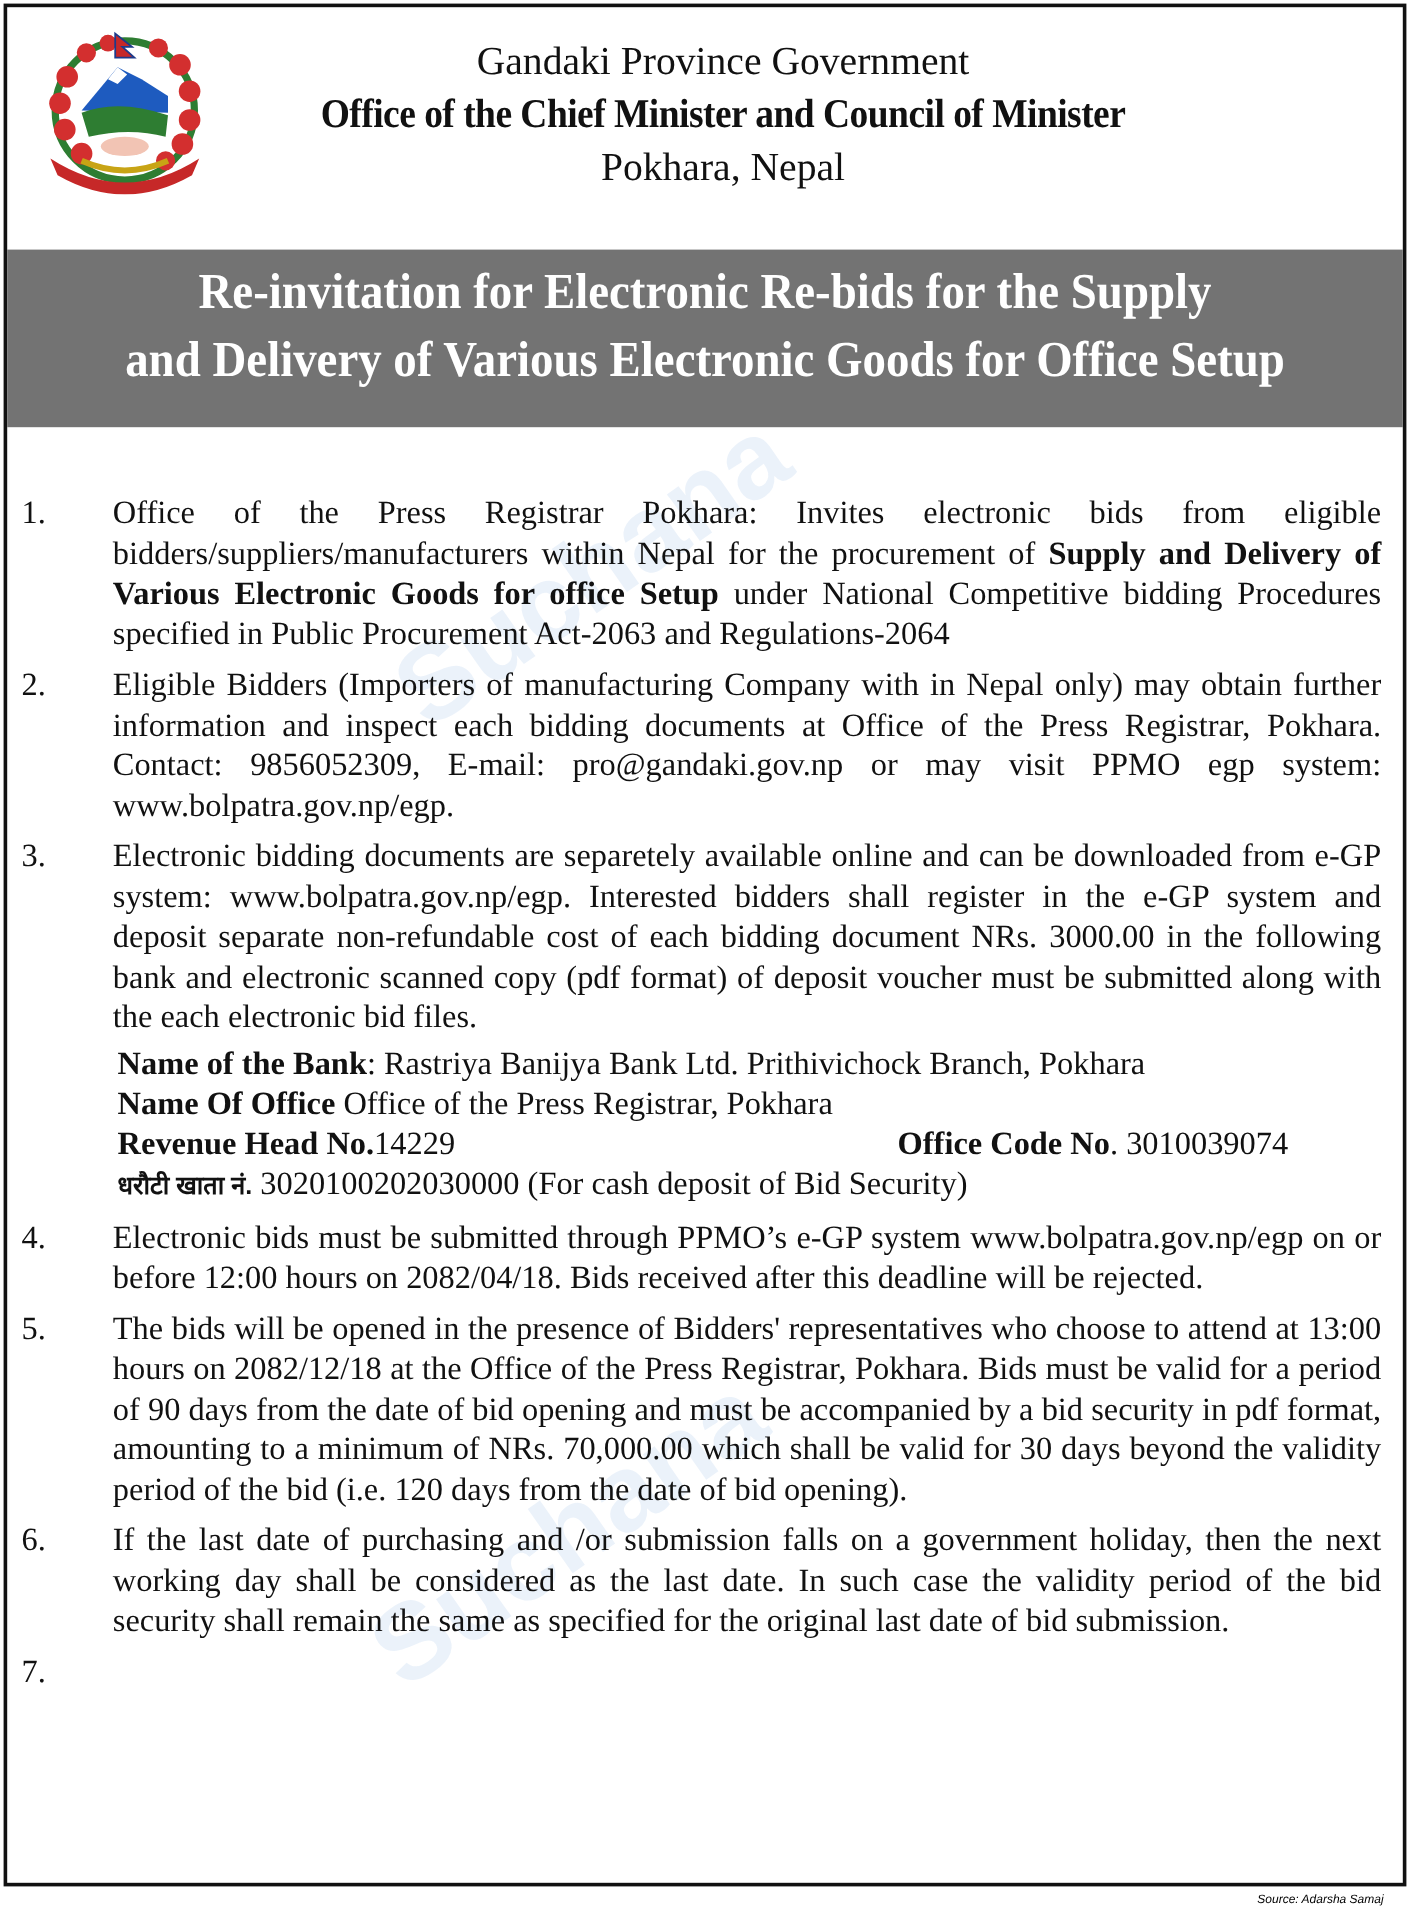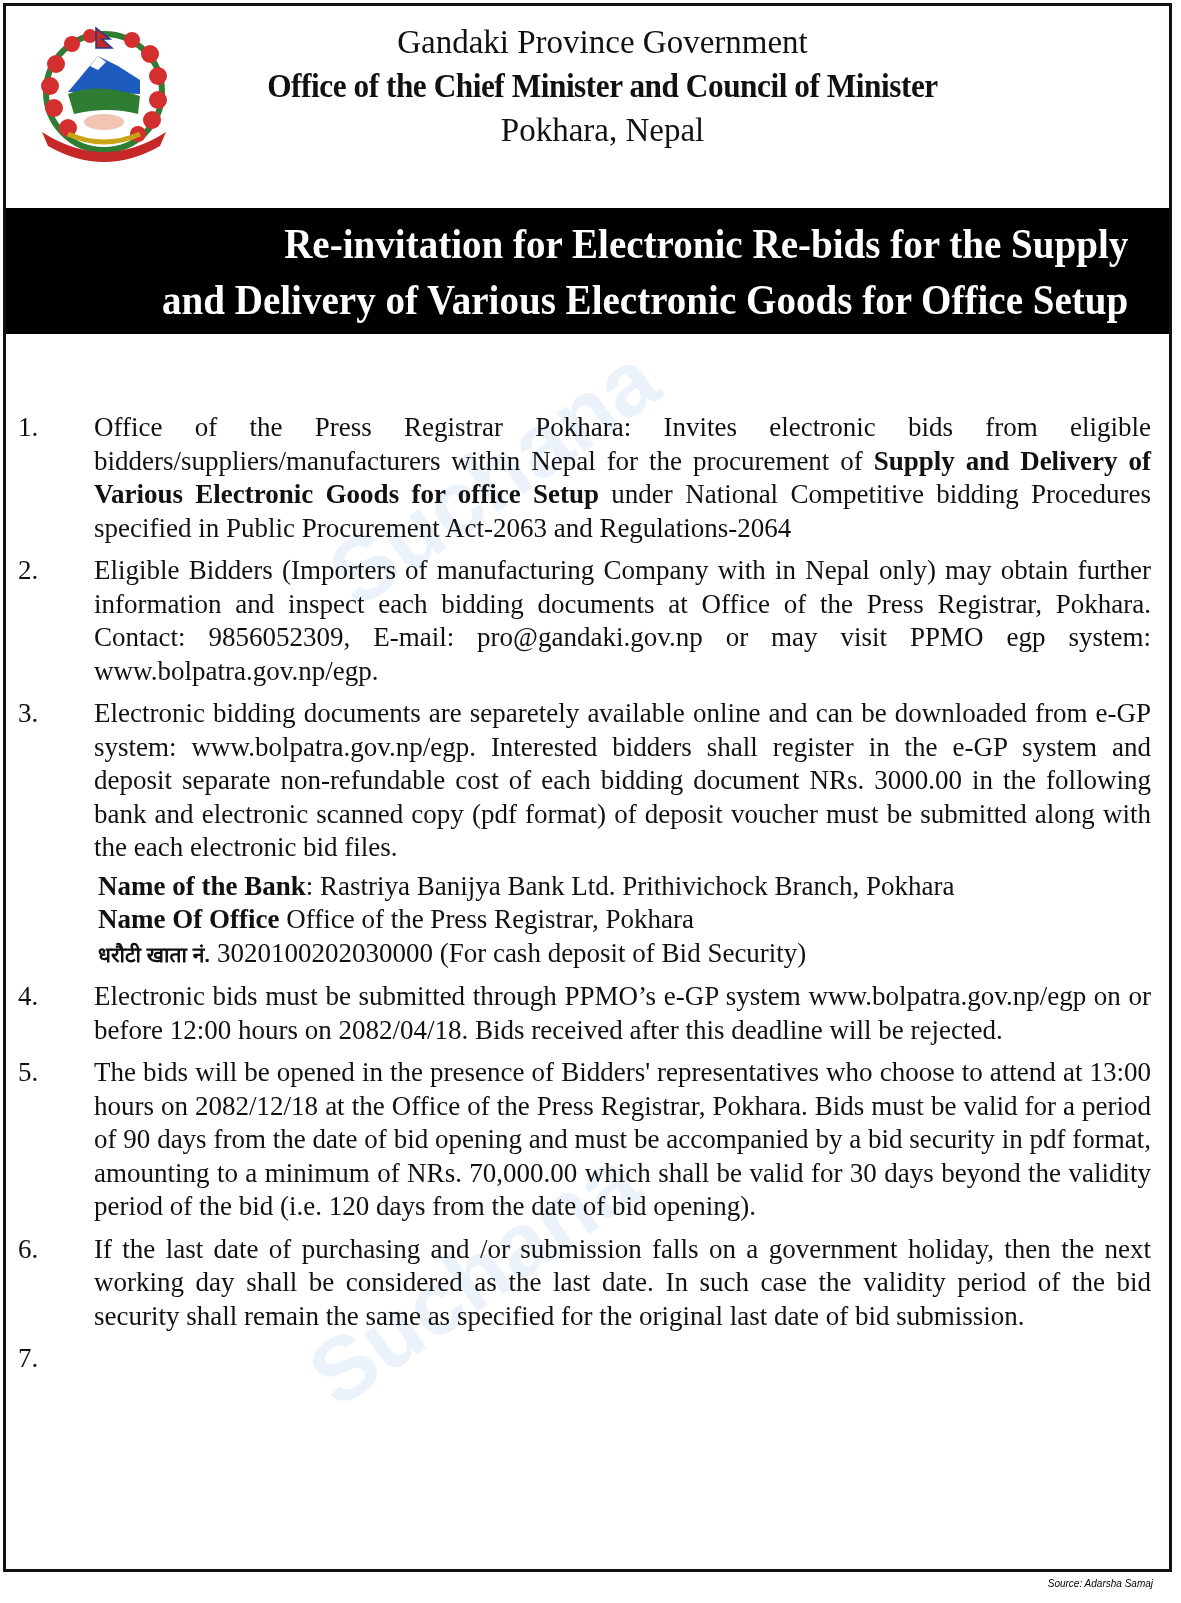--- a/index.html
+++ b/index.html
@@ -1,23 +1,23 @@
 <!DOCTYPE html>
 <html><head>
 <meta charset="utf-8">
 <style>
   html, body { margin: 0; padding: 0; background: #ffffff; }
   body { width: 1181px; height: 1603px; position: relative; overflow: hidden; font-family: "Liberation Serif", serif; color: #111; }
   .frame { position: absolute; left: 3px; top: 3px; width: 1169px; height: 1569px; border: 3px solid #111; box-sizing: border-box; background: #fff; }
   .header { position: relative; height: 200px; }
   .emblem { position: absolute; left: 22px; top: 16px; width: 152px; height: 140px; }
-  .header-lines { position: absolute; left: 0; right: 0; top: 14px; text-align: center; padding-left: 30px; }
+  .header-lines { position: absolute; left: 0; right: 0; top: 24px; text-align: center; padding-left: 30px; }
   .hl { font-size: 33px; line-height: 44px; }
   .hl.bold { font-weight: bold; font-size: 34px; letter-spacing: -0.5px; transform: scaleX(0.92); }
-  .banner { position: absolute; left: 0; right: 0; top: 202px; height: 126px; background: #000000; color: #fff; text-align: right; font-weight: bold; font-size: 42px; line-height: 56px; padding-top: 8px; box-sizing: border-box; }
+  .banner { position: absolute; left: 0; right: 0; top: 202px; height: 148px; background: #737373; color: #fff; text-align: center; font-weight: bold; font-size: 42px; line-height: 56px; padding-top: 8px; box-sizing: border-box; }
   .banner div { transform: scaleX(0.93); }
   .ifb { position: absolute; left: 0; right: 0; top: 340px; text-align: center; font-weight: bold; font-size: 27px; line-height: 33px; }
   .list { position: absolute; left: 8px; right: 18px; top: 405px; font-size: 27px; line-height: 33.5px; }
   .item { position: relative; padding-left: 80px; text-align: justify; margin-bottom: 9px; }
   .num { position: absolute; left: 4px; top: 0; }
   .bank { padding-left: 84px; margin: 5px 0 9px 0; }
   .bank .row { position: relative; }
   .bank .right { position: absolute; left: 650px; top: 0; }
   b { font-weight: bold; }
   .source { position: absolute; right: 28px; top: 1578px; font-family: "Liberation Sans", sans-serif; font-style: italic; font-size: 10px; color: #000000; }
@@ -78,20 +78,24 @@
       <span>Eligible Bidders (Importers of manufacturing Company with in Nepal only) may obtain further information and inspect each bidding documents at Office of the Press Registrar, Pokhara. Contact: 9856052309, E-mail: pro@gandaki.gov.np or may visit PPMO egp system: www.bolpatra.gov.np/egp.</span>
     </div>
     <div class="item" style="margin-bottom:4px;">
       <span class="num">3.</span>
       <span>Electronic bidding documents are separetely available online and can be downloaded from e-GP system: www.bolpatra.gov.np/egp. Interested bidders shall register in the e-GP system and deposit separate non-refundable cost of each bidding document NRs. 3000.00 in the following bank and electronic scanned copy (pdf format) of deposit voucher must be submitted along with the each electronic bid files.</span>
     </div>
 
     <div class="bank">
       <div class="row"><b>Name of the Bank</b><span>: Rastriya Banijya Bank Ltd. Prithivichock Branch, Pokhara</span></div>
       <div class="row"><b>Name Of Office</b><span> Office of the Press Registrar, Pokhara</span></div>
+      <div class="row">
+        <b>Revenue Head No.</b><span>14229</span>
+        <span class="right"><b>Office Code No</b><span>. 3010039074</span></span>
+      </div>
       <div class="row"><b style="font-family:Liberation Sans, sans-serif;font-size:21px;">धरौटी खाता नं.</b><span> 3020100202030000 (For cash deposit of Bid Security)</span></div>
     </div>
 
     <div class="item">
       <span class="num">4.</span>
       <span>Electronic bids must be submitted through PPMO’s e-GP system www.bolpatra.gov.np/egp on or before 12:00 hours on 2082/04/18. Bids received after this deadline will be rejected.</span>
     </div>
     <div class="item">
       <span class="num">5.</span>
       <span>The bids will be opened in the presence of Bidders' representatives who choose to attend at 13:00 hours on 2082/12/18 at the Office of the Press Registrar, Pokhara. Bids must be valid for a period of 90 days from the date of bid opening and must be accompanied by a bid security in pdf format, amounting to a minimum of NRs. 70,000.00 which shall be valid for 30 days beyond the validity period of the bid (i.e. 120 days from the date of bid opening).</span>

